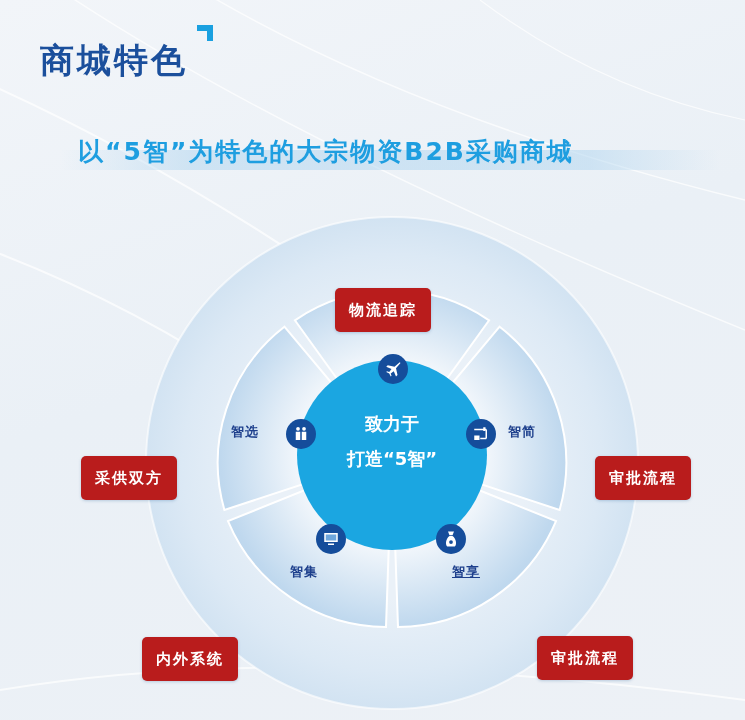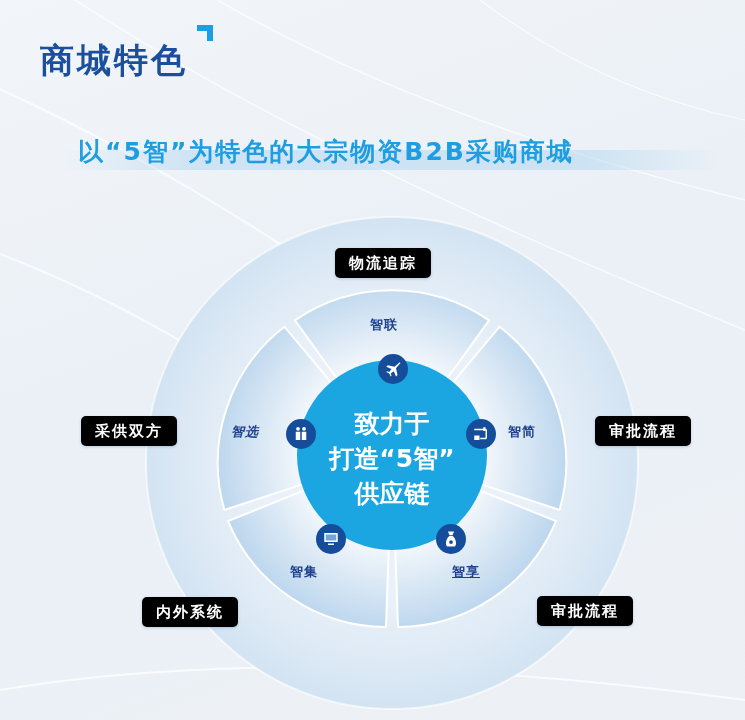--- a/index.html
+++ b/index.html
@@ -20,35 +20,36 @@
   .subtitle-band {
     position:absolute; left:60px; top:150px; width:660px; height:20px;
     background: linear-gradient(90deg, rgba(180,215,240,0) 0%, rgba(180,215,240,0.55) 20%, rgba(180,215,240,0.55) 80%, rgba(180,215,240,0) 100%);
   }
   .subtitle {
     position:absolute; left:0; width:652px; top:135px; text-align:center;
     font-size:25px; font-weight:bold; color:#1e9ee0; letter-spacing:2px;
   }
   .diagram { position:absolute; left:0; top:0; width:745px; height:720px; }
   .tag {
-    position:absolute; height:30px; line-height:30px; padding:0 14px;
-    background:#000000; color:#fff; font-weight:bold; font-size:15px;
+    position:absolute; height:30px; line-height:30px; padding:7px 14px;
+    background:#b91c1c; color:#fff; font-weight:bold; font-size:15px;
     border-radius:5px; letter-spacing:2px; white-space:nowrap;
     box-shadow: 0 1px 3px rgba(30,90,150,0.25);
+    margin-top: 40px;
   }
   .seg-label {
     position:absolute; font-size:13px; font-weight:bold; color:#1d3f8c; letter-spacing:1px;
   }
   .icon-badge {
     position:absolute; width:30px; height:30px; border-radius:50%;
     background:#154d9b; display:flex; align-items:center; justify-content:center;
   }
   .center-text {
     position:absolute; left:300px; top:406px; width:184px; text-align:center;
-    color:#fff; font-size:25px; font-weight:bold; line-height:35px;
+    color:#fff; font-size:18px; font-weight:bold; line-height:35px;
   }
 </style>
 </head>
 <body>
 
 <svg class="streaks" width="745" height="720" viewBox="0 0 745 720">
   <g stroke="#ffffff" stroke-opacity="0.7" fill="none">
     <path d="M-20 80 Q 250 200 520 420" stroke-width="2"></path>
     <path d="M60 -10 Q 300 150 745 330" stroke-width="1.5"></path>
     <path d="M-10 250 Q 200 330 360 470" stroke-width="2"></path>
@@ -92,28 +93,27 @@
 
     <path d="M 224.4 510.0 A 172 172 0 0 1 284.4 326.7 L 392 455 Z"></path>
   </g>
 
   <circle cx="392" cy="455" r="95" fill="#1ba6e1"></circle>
 </svg>
 
 <div class="center-text">
   <div>致力于</div>
   <div>打造“5智”</div>
-  <div>供应链</div>
 </div>
 
 <div class="seg-label" style="left:370px; top:316px;">智联</div>
 <div class="seg-label" style="left:508px; top:423px;">智简</div>
 <div class="seg-label" style="left:452px; top:563px;text-decoration:underline;">智享</div>
 <div class="seg-label" style="left:290px; top:563px;">智集</div>
-<div class="seg-label" style="left:231px; top:423px;font-style:italic;">智选</div>
+<div class="seg-label" style="left:231px; top:423px;">智选</div>
 
 <div class="icon-badge" style="left:378px; top:354px;">
   <svg width="18" height="18" viewBox="0 0 24 24">
       <path fill="#fff" d="M21 3 L14 9 L5 7 L3 9 L10 12 L7 16 L4 15 L3 16 L7 18 L9 22 L10 21 L9 18 L13 15 L16 22 L18 20 L16 11 L22 4 Z"></path>
     </svg>
 </div>
 <div class="icon-badge" style="left:466px; top:419px;">
   <svg width="18" height="18" viewBox="0 0 24 24" fill="none" stroke="#fff" stroke-width="2">
       <path d="M3 6 H19 M19 6 V18 M11 18 H19"></path>
       <rect x="3" y="14" width="7" height="6" fill="#fff" stroke="none"></rect>

